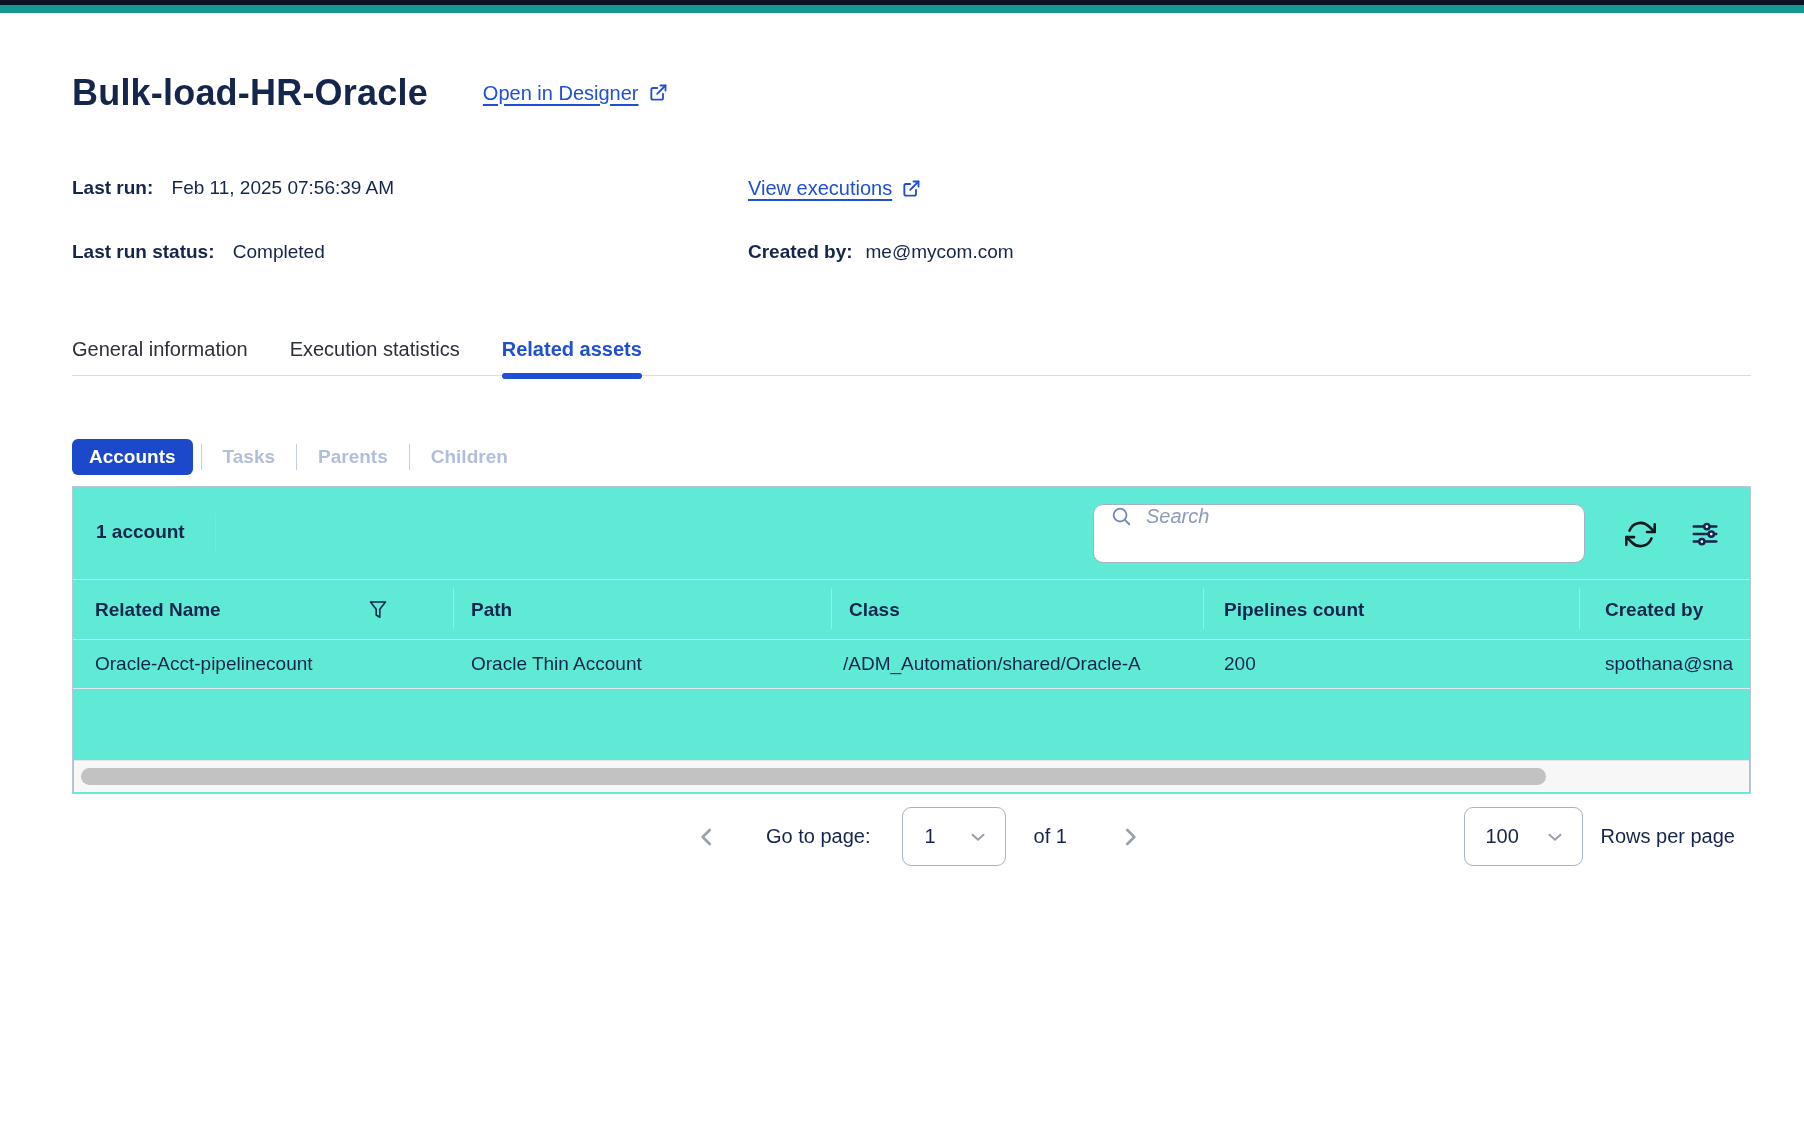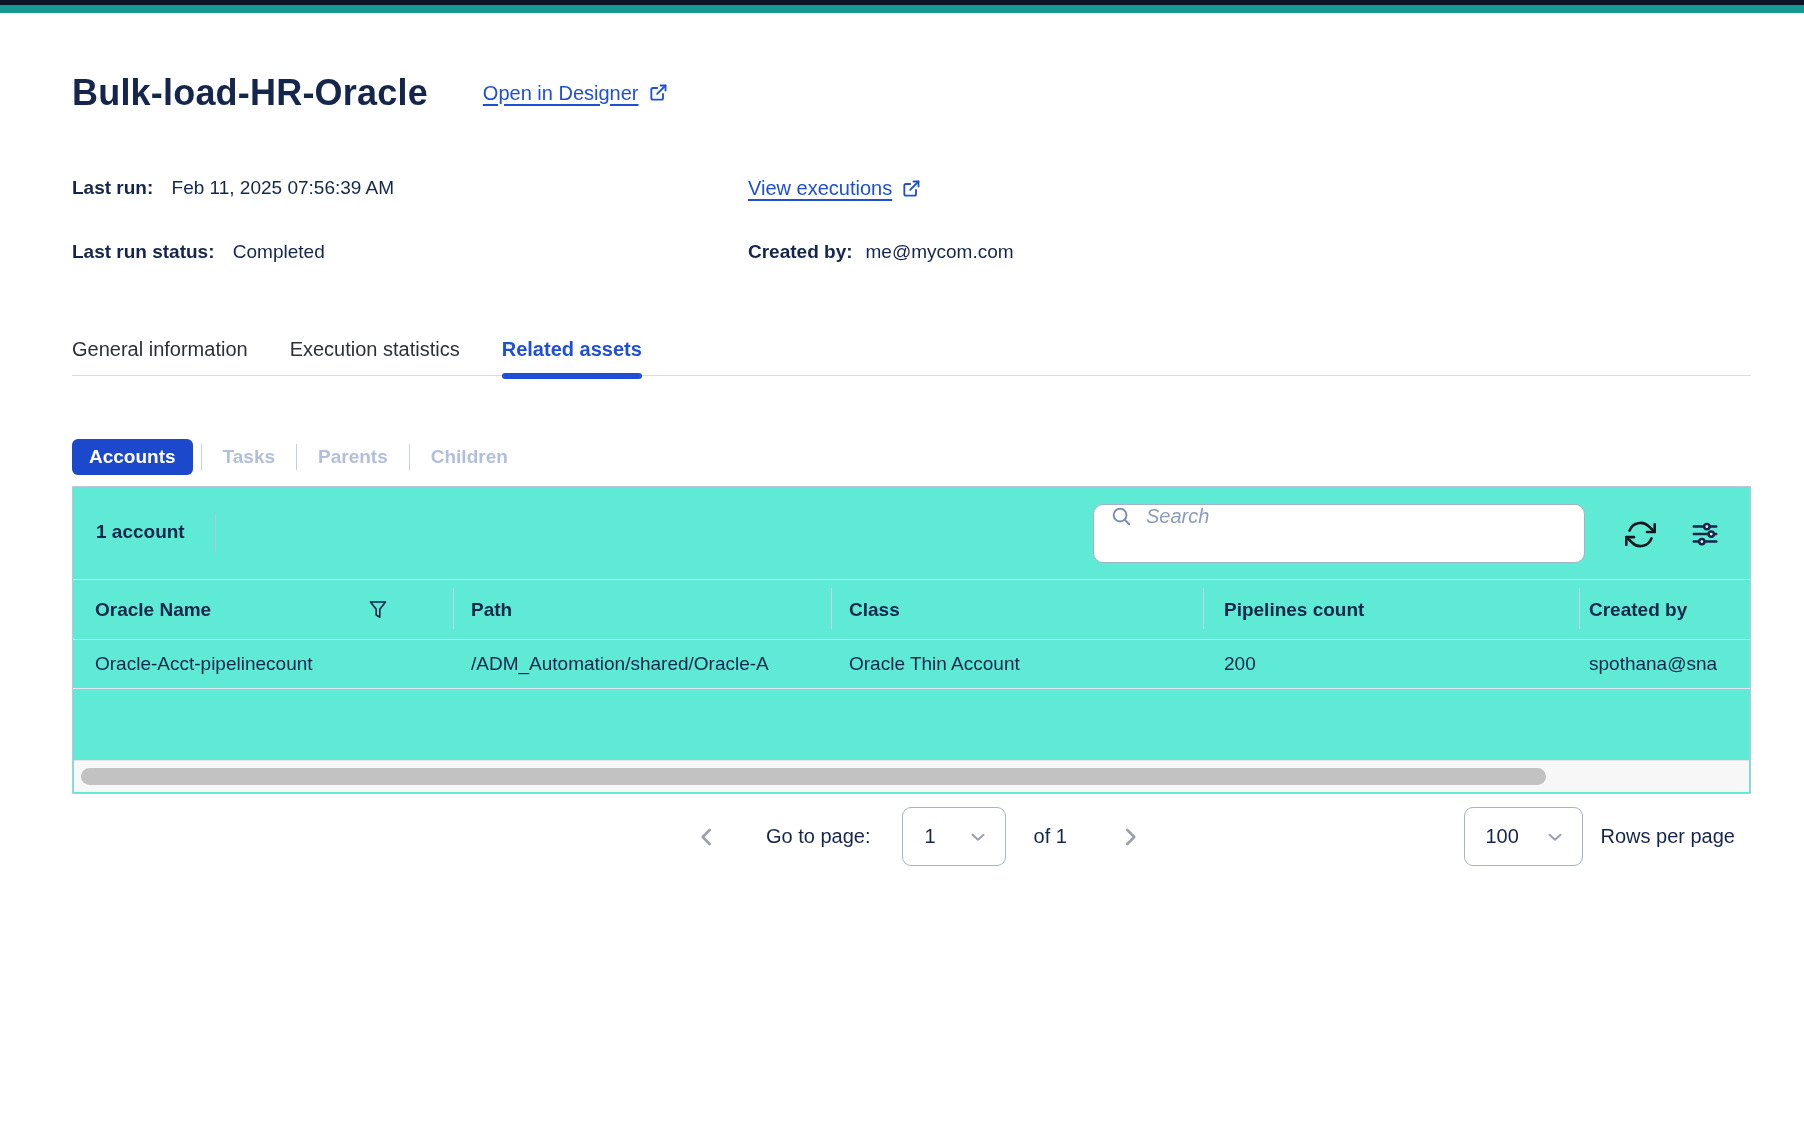--- a/index.html
+++ b/index.html
@@ -59,21 +59,21 @@
   .sliders-btn { left:1615px; }
 
   
   .thead { display:flex; height:60px; border-bottom:1px solid #d9e0ec; font-weight:700; font-size:19px; align-items:center; }
   .th { position:relative; height:100%; display:flex; align-items:center; white-space:nowrap; overflow:hidden; }
   .th:not(:first-child)::before { content:""; position:absolute; left:0; top:8px; bottom:10px; width:1px; background:#c8d3e6; }
   .col-0 { width:380px; padding-left:22px; }
   .col-1 { width:378px; padding-left:18px; }
   .col-2 { width:372px; padding-left:18px; }
   .col-3 { width:376px; padding-left:21px; }
-  .col-4 { flex:1; padding-left:10px; }
+  .col-4 { flex:1; padding-left:26px; }
   .funnel-btn { position:absolute; right:62px; top:17px; background:none; border:none; cursor:pointer; width:26px; height:26px; display:flex; align-items:center; justify-content:center; }
   .trow { display:flex; height:49px; border-bottom:1px solid #e2e7f0; font-size:19px; align-items:center; cursor:pointer; }
   .td { height:100%; display:flex; align-items:center; white-space:nowrap; overflow:hidden; }
 
   
   .hscroll { position:absolute; left:1px; right:1px; bottom:1px; height:32px; background:#f7f7f7; border-top:1px solid #e4e4e4; }
   .hthumb { position:absolute; left:7px; top:7px; width:1465px; height:17px; border-radius:9px; background:#c2c2c2; cursor:grab; }
 
   
   .pagination { position:relative; margin-top:13px; width:1679px; height:60px; font-size:20px; }
@@ -184,21 +184,21 @@
               <circle cx="13.5" cy="6" r="2.1" fill="#ffffff"></circle>
               <circle cx="17" cy="12" r="2.1" fill="#ffffff"></circle>
               <circle cx="9.5" cy="18" r="2.1" fill="#ffffff"></circle>
             </svg>
           </span>
         </button>
       </div>
 
       <div class="thead">
         <div class="th col-0">
-          <span>Oracle Name</span>
+          <span>Related Name</span>
           <button class="funnel-btn">
             <span style="display:inline-flex;">
               <svg width="24" height="24" viewBox="0 0 24 24" fill="none" stroke="#15264d" stroke-width="1.6" stroke-linejoin="round">
                 <polygon points="4.5 4 19.5 4 13.8 11.2 13.8 19.2 10.2 17 10.2 11.2"></polygon>
               </svg>
             </span>
           </button>
         </div>
         <div class="th col-1">
           <span>Path</span>
@@ -209,22 +209,22 @@
         <div class="th col-3">
           <span>Pipelines count</span>
         </div>
         <div class="th col-4">
           <span>Created by</span>
         </div>
       </div>
 
       <div class="trow">
         <div class="td col-0">Oracle-Acct-pipelinecount</div>
+        <div class="td col-2">Oracle Thin Account</div>
         <div class="td col-1">/ADM_Automation/shared/Oracle-A</div>
-        <div class="td col-2">Oracle Thin Account</div>
         <div class="td col-3">200</div>
         <div class="td col-4">spothana@sna</div>
       </div>
 
       <div class="hscroll">
         <div class="hthumb"></div>
       </div>
     </div>
 
     <div class="pagination">

